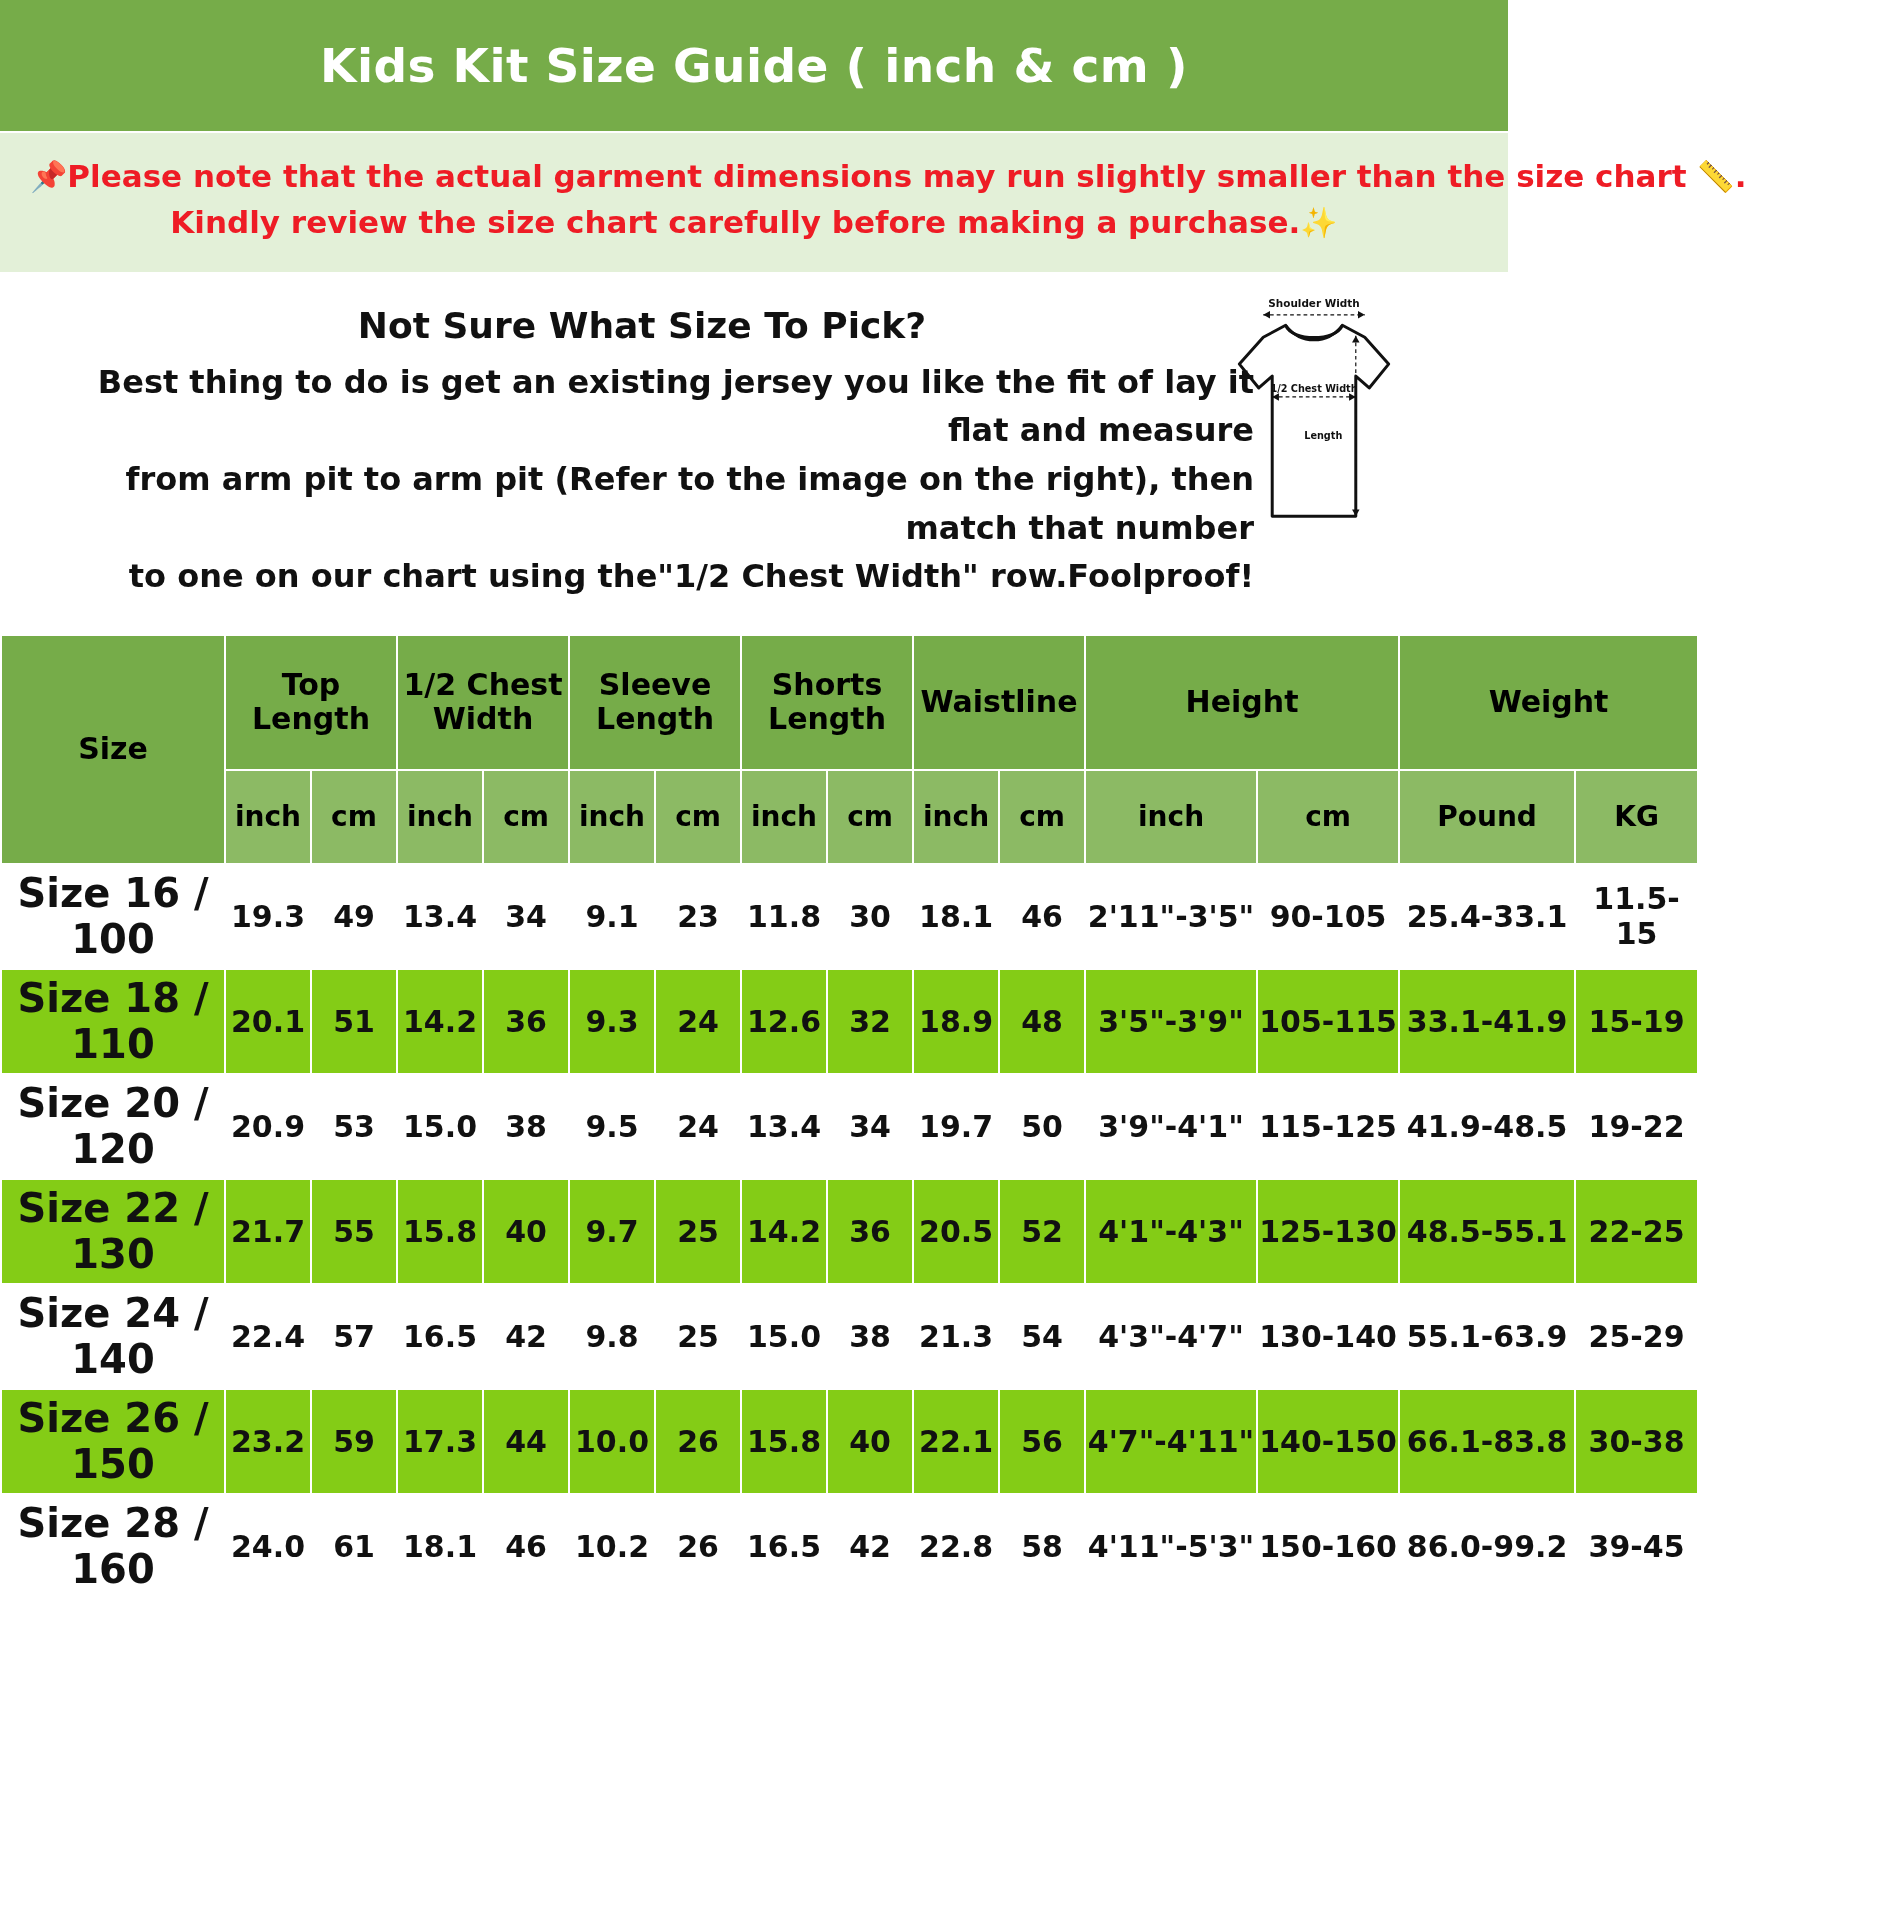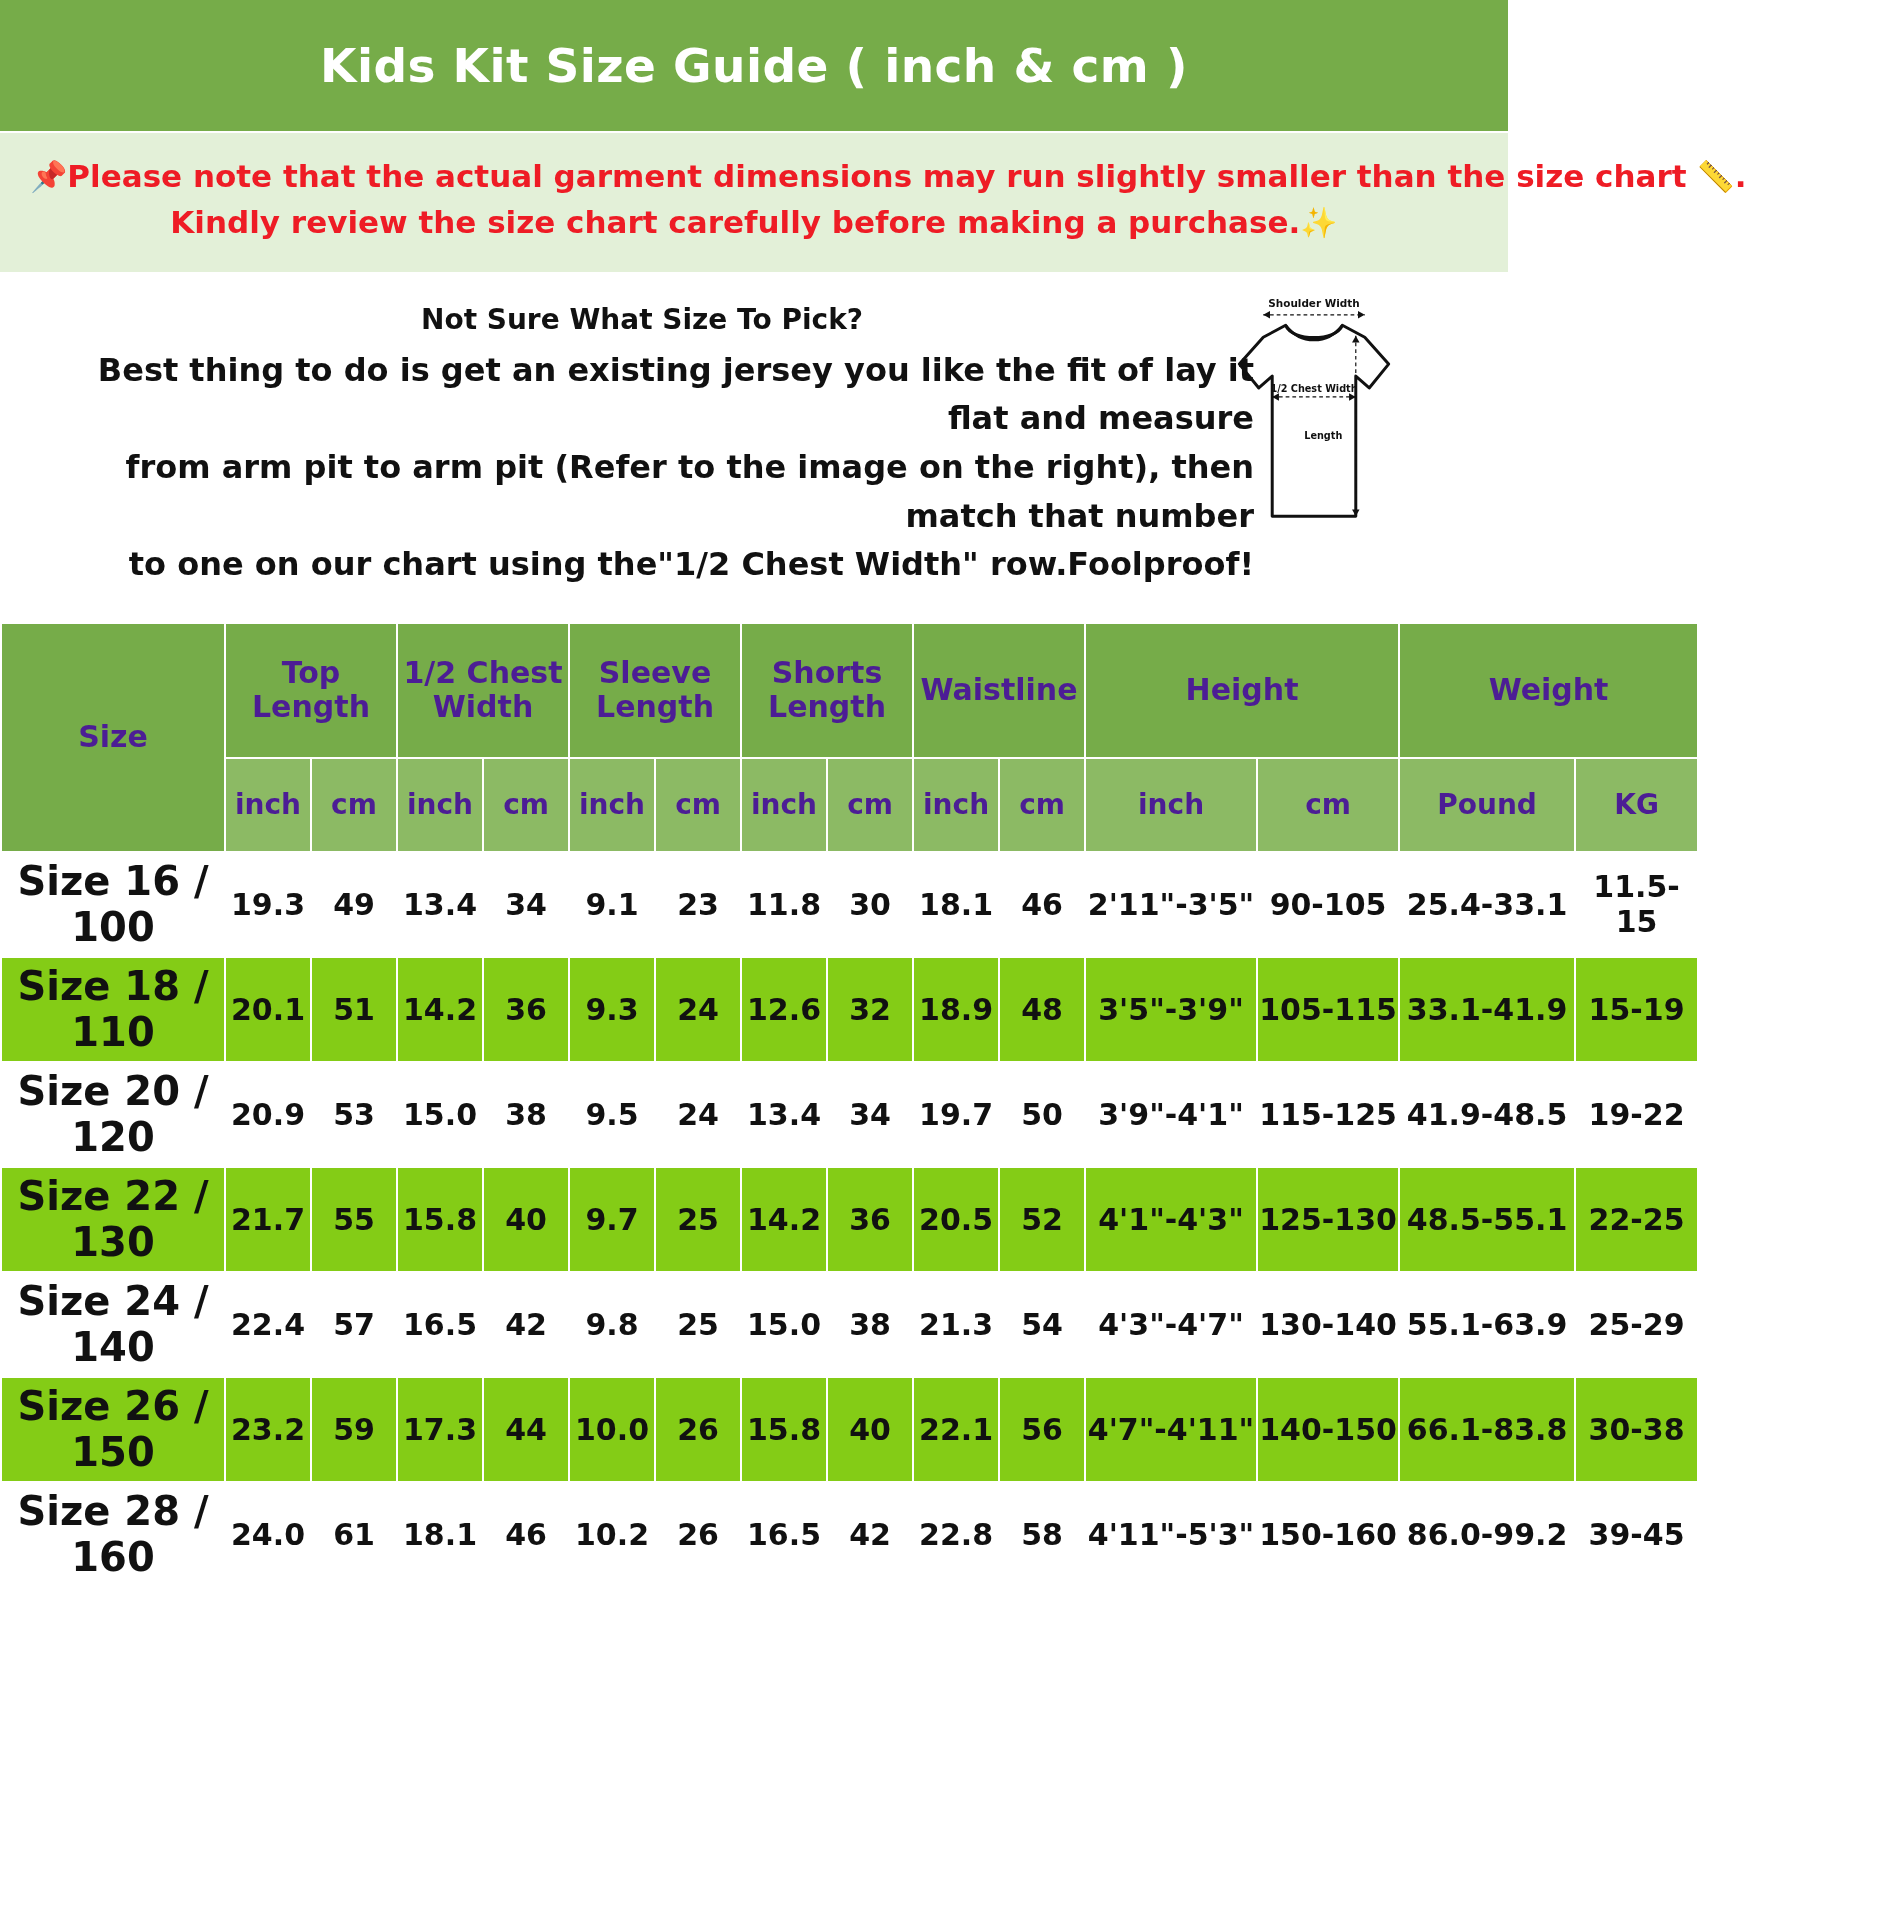--- a/index.html
+++ b/index.html
@@ -62,21 +62,21 @@
     background: #ffffff;
     position: relative;
     padding: 25.4px 30px 30px 30px;
     border-bottom: 3px solid #ffffff;
   }
   .advice-text {
     text-align: center;
     padding-right: 224px;
   }
   .advice-text .head {
-    font-size: 28px;
+    font-size: 36px;
     font-weight: bold;
     line-height: 1.5;
     margin-bottom: 4.5px;
   }
   .advice-text .body {
     font-size: 32px;
     font-weight: bold;
     line-height: 1.52;
     text-align: right;
   }
@@ -96,21 +96,21 @@
     table-layout: fixed;
   }
   table.size-table th,
   table.size-table td {
     border: 2.2px solid #ffffff;
     text-align: center;
     vertical-align: middle;
   }
   thead th {
     background: #76ac49;
-    color: #4c1d95;
+    color: #000000;
     font-weight: bold;
   }
   thead tr.group-row th {
     height: 127px;
     font-size: 30px;
     line-height: 1.15;
     padding: 3px 4.5px;
   }
   thead tr.unit-row th {
     height: 90px;

